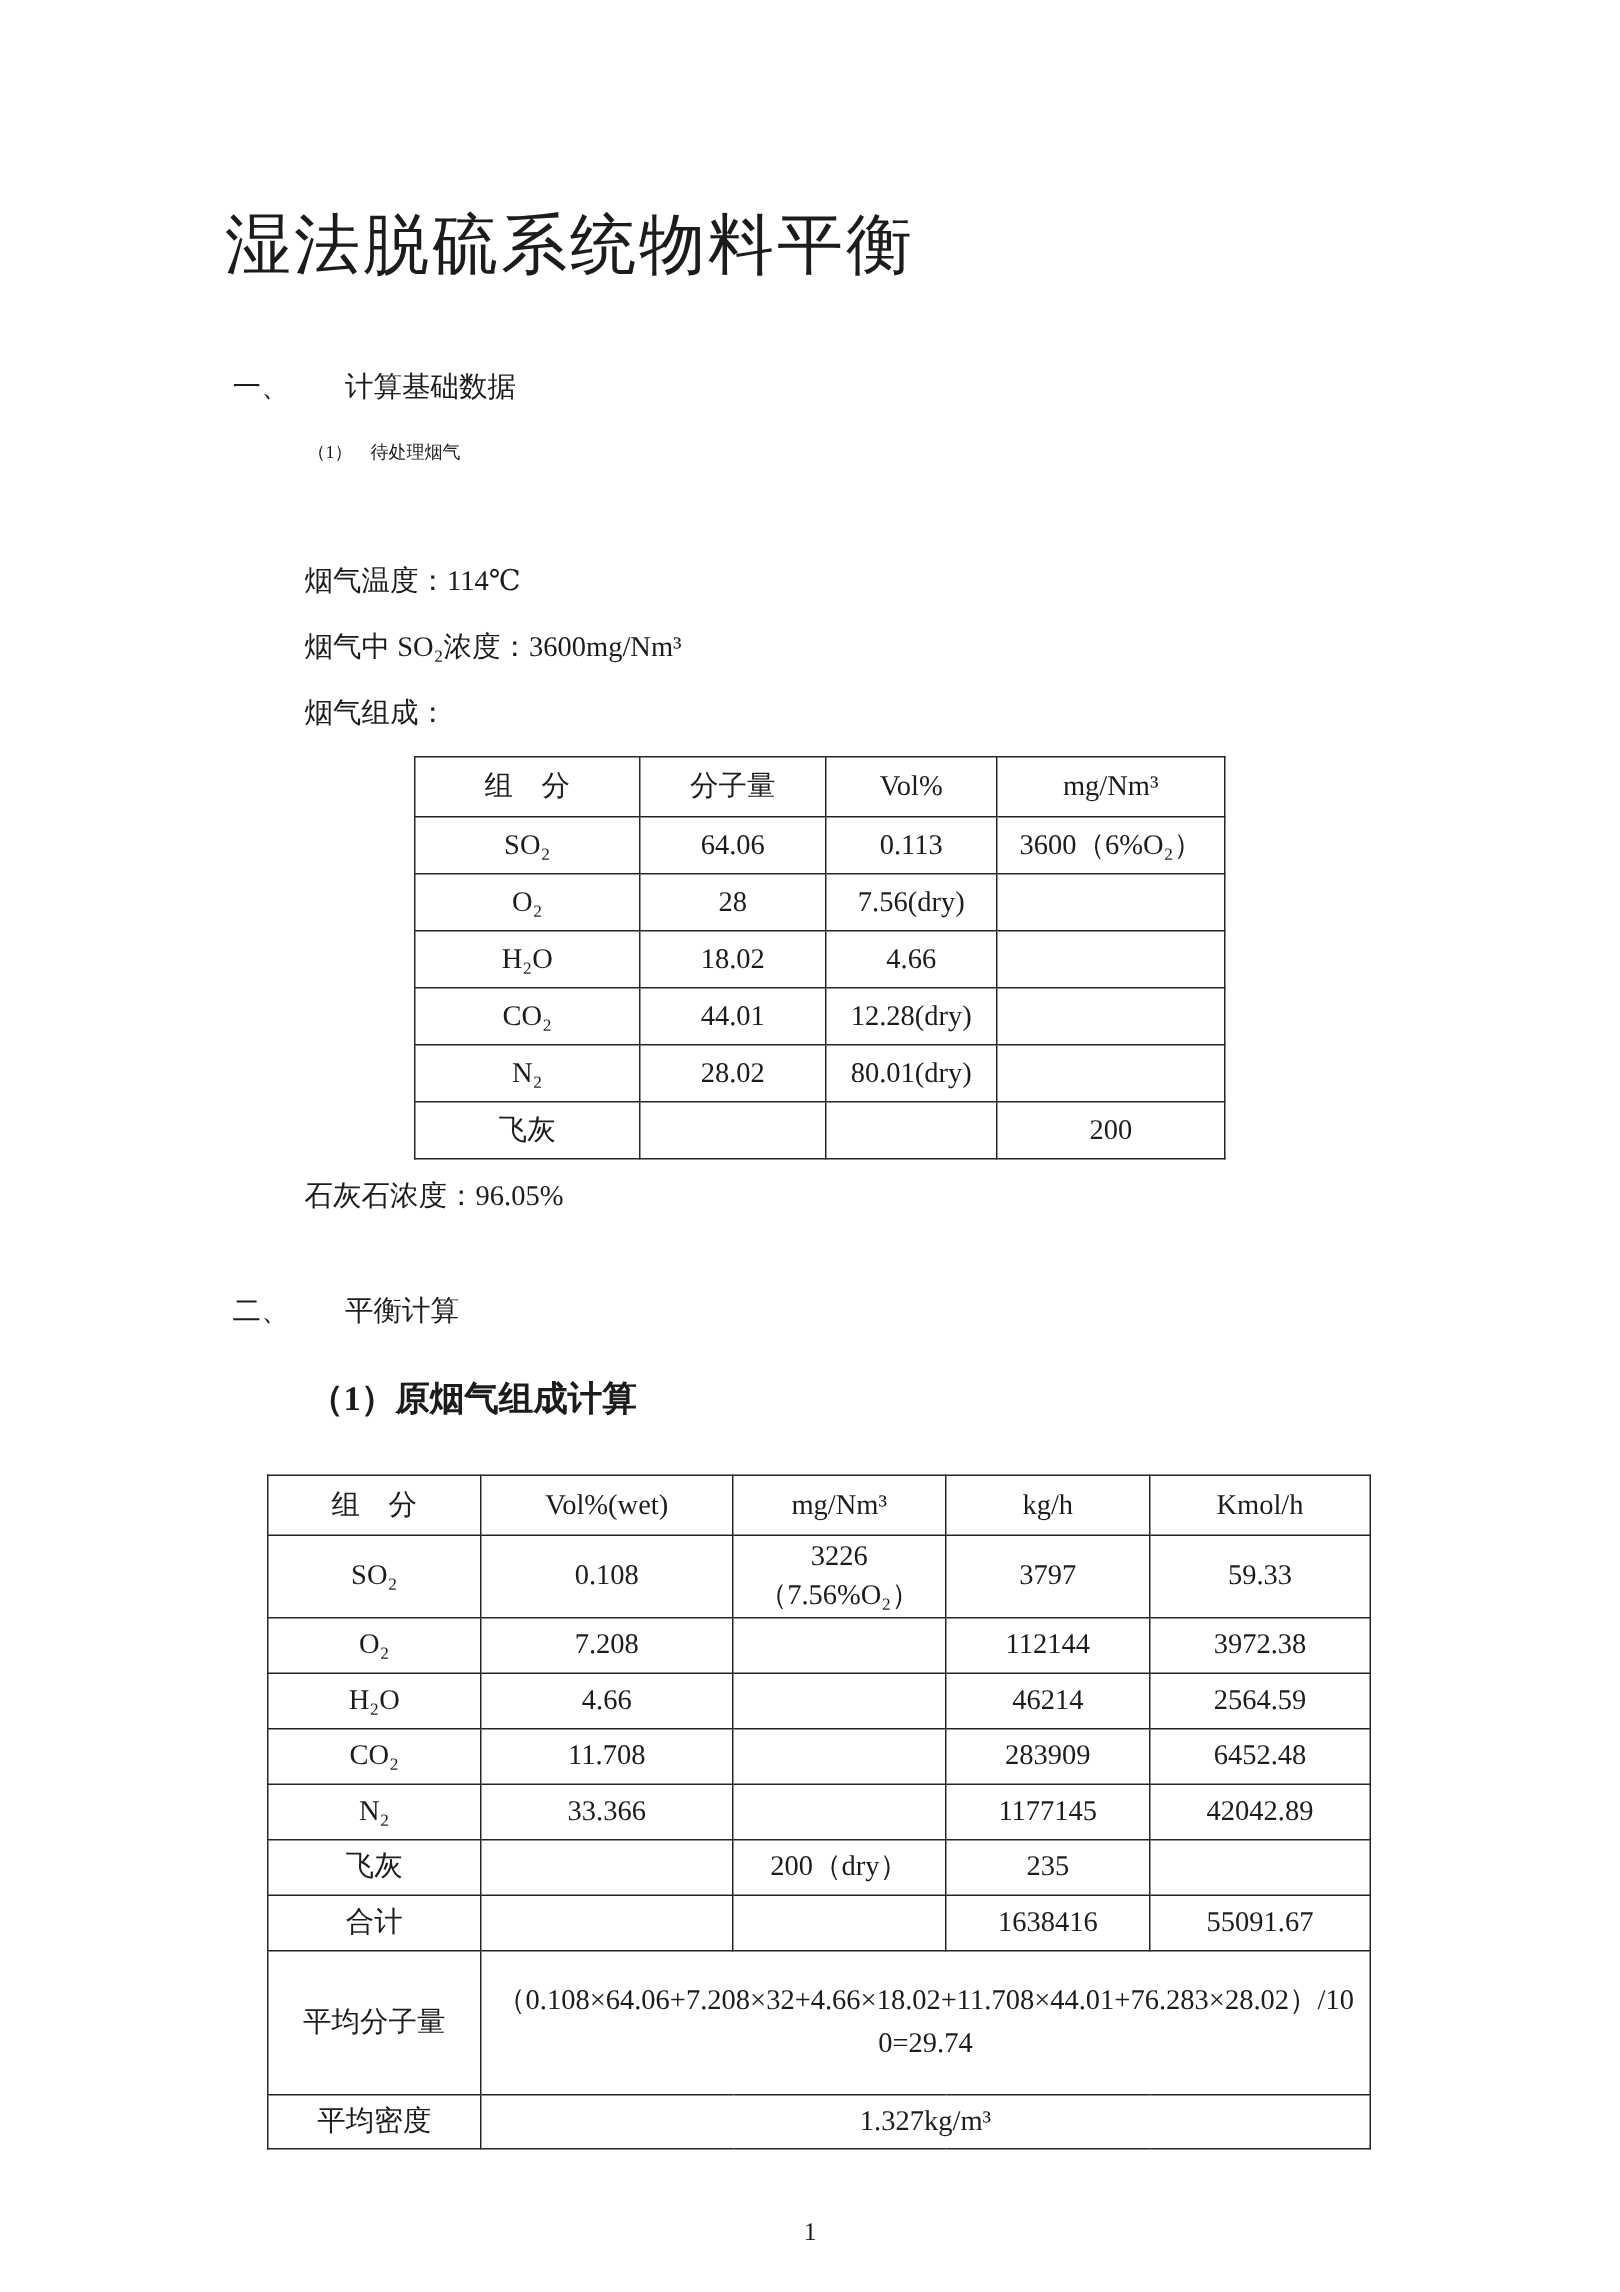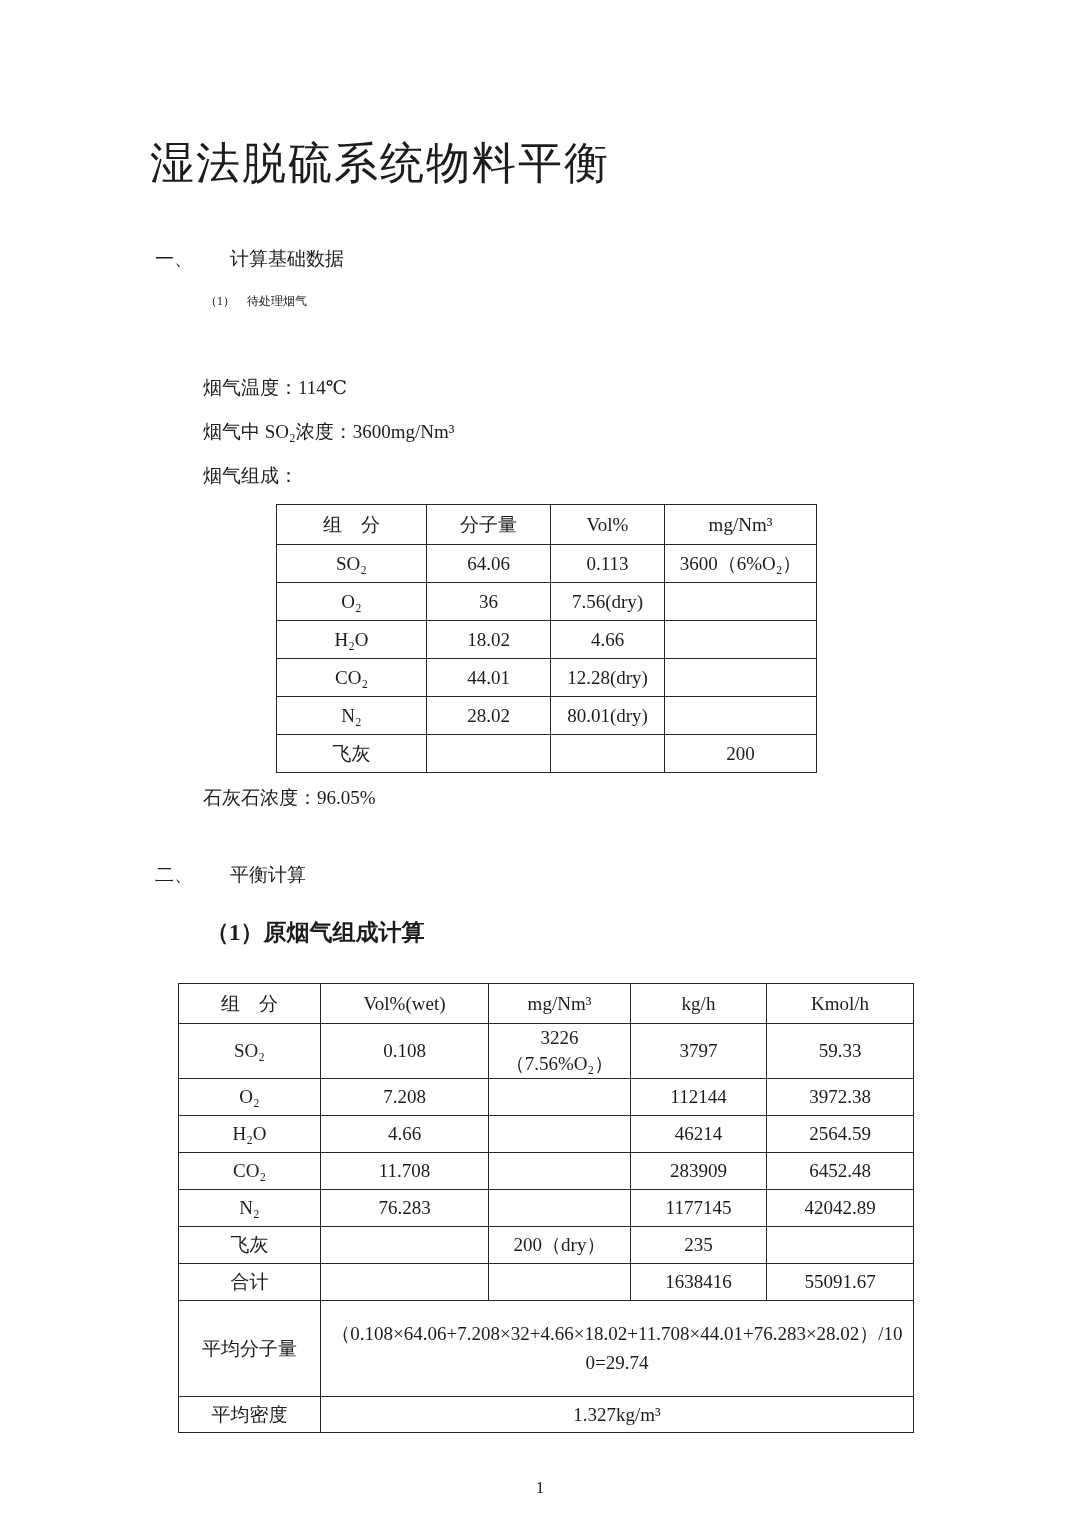--- a/index.html
+++ b/index.html
@@ -125,21 +125,21 @@
       <th>mg/Nm³</th>
     </tr>
     <tr style="height:38px">
       <td>SO₂</td>
       <td>64.06</td>
       <td>0.113</td>
       <td>3600（6%O₂）</td>
     </tr>
     <tr style="height:38px">
       <td>O₂</td>
-      <td>36</td>
+      <td>28</td>
       <td>7.56(dry)</td>
       <td></td>
     </tr>
     <tr style="height:38px">
       <td>H₂O</td>
       <td>18.02</td>
       <td>4.66</td>
       <td></td>
     </tr>
     <tr style="height:38px">
@@ -211,21 +211,21 @@
     </tr>
     <tr style="height:37px">
       <td>CO₂</td>
       <td>11.708</td>
       <td></td>
       <td>283909</td>
       <td>6452.48</td>
     </tr>
     <tr style="height:37px">
       <td>N₂</td>
-      <td>76.283</td>
+      <td>33.366</td>
       <td></td>
       <td>1177145</td>
       <td>42042.89</td>
     </tr>
     <tr style="height:37px">
       <td>飞灰</td>
       <td></td>
       <td>200（dry）</td>
       <td>235</td>
       <td></td>

